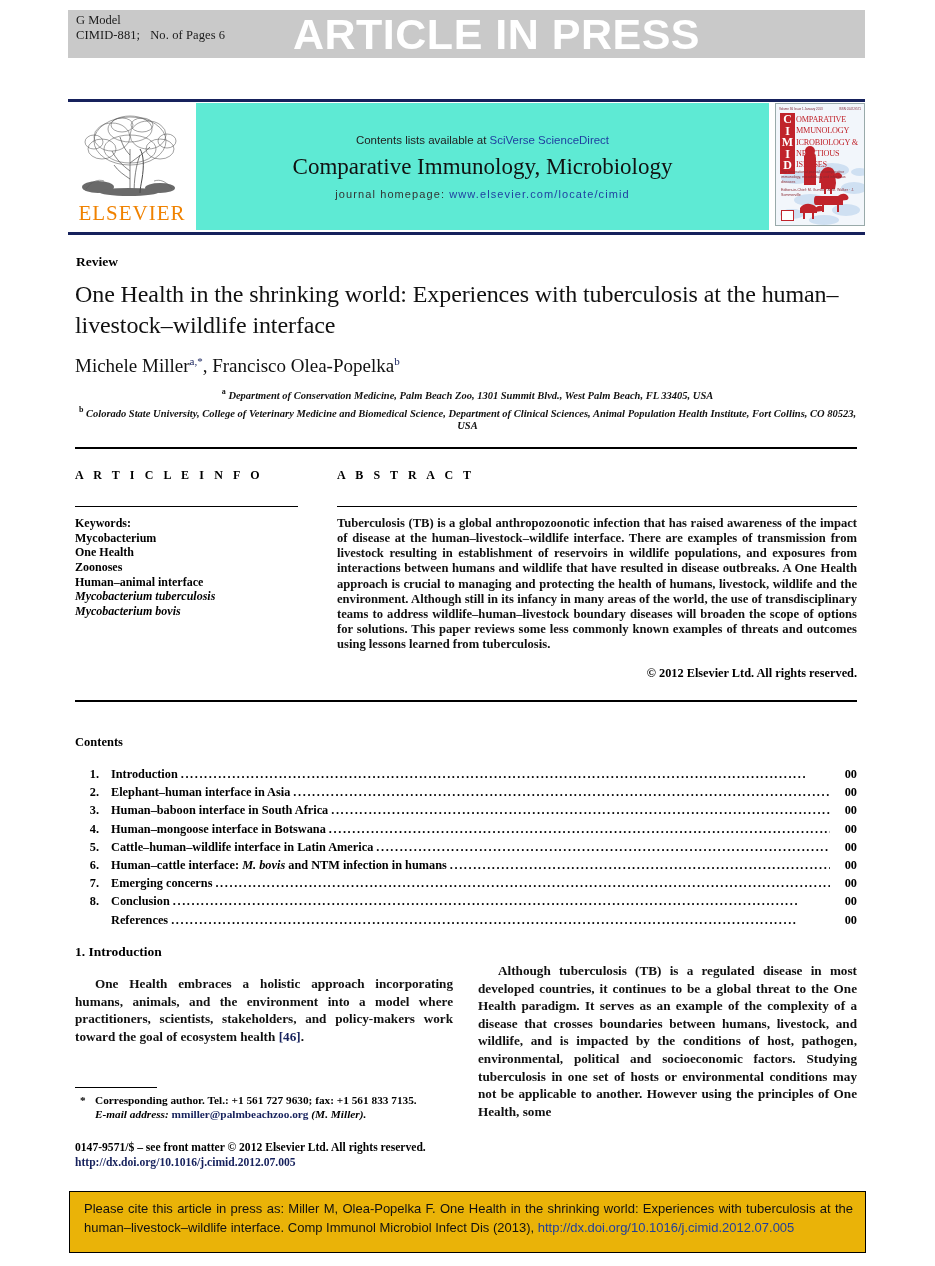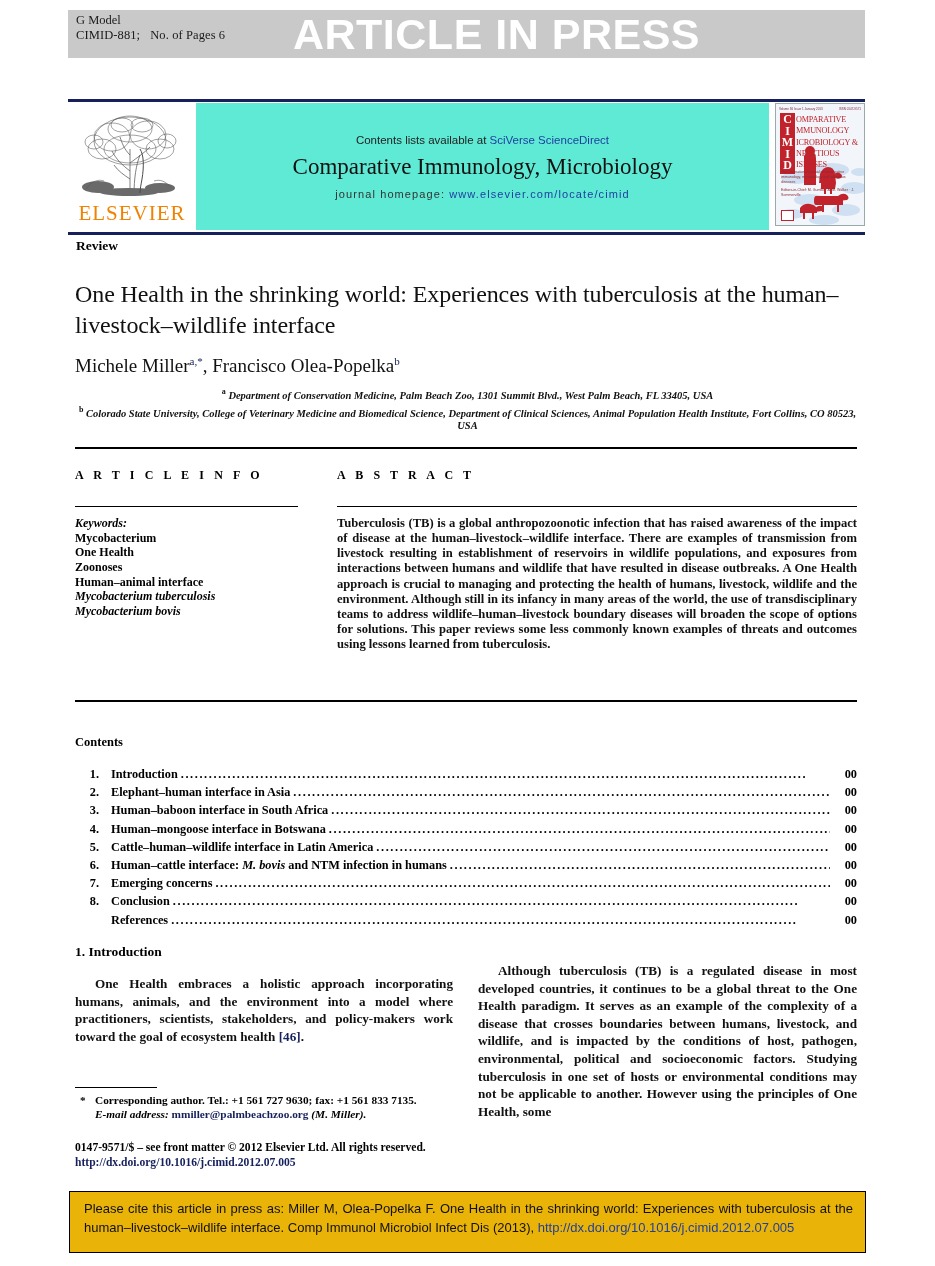--- a/index.html
+++ b/index.html
@@ -166,21 +166,21 @@
     font-family: "Liberation Sans", sans-serif;
   }
   .cov-badge {
     position: absolute; bottom: 4px; left: 5px;
     width: 13px; height: 11px; background: #fff;
     border: 1px solid #c0232b;
   }
 
   
   .review-label {
-    position: absolute; left: 76px; top: 238px;
+    position: absolute; left: 76px; top: 254px;
     font-size: 13.5px; font-weight: bold;
   }
   .title {
     position: absolute; left: 75px; top: 279px; width: 770px;
     font-size: 24px; line-height: 31px; color: #111;
     letter-spacing: -0.1px;
   }
   .authors {
     position: absolute; left: 75px; top: 349px; width: 780px;
     font-size: 19px; line-height: 24px; color: #111;
@@ -203,21 +203,21 @@
   .secthead {
     font-size: 12px; font-weight: bold; letter-spacing: 3.6px;
     font-family: "Liberation Serif", serif; color: #000;
     margin-bottom: 23px;
   }
   .underline { height: 1.2px; background: #000; margin-bottom: 9px; }
   .infocol .underline { width: 223px; }
   .abscol .underline { width: 520px; }
 
   .kw { font-size: 12px; line-height: 14.6px; font-weight: bold; }
-  .kw .lab { font-style: italic; }
+  .kw .lab { }
   .kw .ital { font-style: italic; }
 
   .abstract {
     font-size: 12.6px; line-height: 15.1px;
     font-weight: bold; text-align: justify; color: #111;
   }
   .copyright {
     margin-top: 14px; text-align: right;
     font-size: 12.3px; font-weight: bold;
   }
@@ -431,20 +431,21 @@
       <div>Human–animal interface</div>
       <div class="ital">Mycobacterium tuberculosis</div>
       <div class="ital">Mycobacterium bovis</div>
     </div>
   </div>
 
   <div class="abscol">
     <div class="secthead">A B S T R A C T</div>
     <div class="underline"></div>
     <div class="abstract">Tuberculosis (TB) is a global anthropozoonotic infection that has raised awareness of the impact of disease at the human–livestock–wildlife interface. There are examples of transmission from livestock resulting in establishment of reservoirs in wildlife populations, and exposures from interactions between humans and wildlife that have resulted in disease outbreaks. A One Health approach is crucial to managing and protecting the health of humans, livestock, wildlife and the environment. Although still in its infancy in many areas of the world, the use of transdisciplinary teams to address wildlife–human–livestock boundary diseases will broaden the scope of options for solutions. This paper reviews some less commonly known examples of threats and outcomes using lessons learned from tuberculosis.</div>
+    <div class="copyright">© 2012 Elsevier Ltd. All rights reserved.</div>
   </div>
 
   <div class="rule-infobot"></div>
 
   <div class="contents-head">Contents</div>
   <div class="toc">
     <div class="toc-row">
       <span class="toc-num">1.</span>
       <span class="toc-lbl">Introduction</span>
       <span class="toc-dots">......................................................................................................................................</span>

